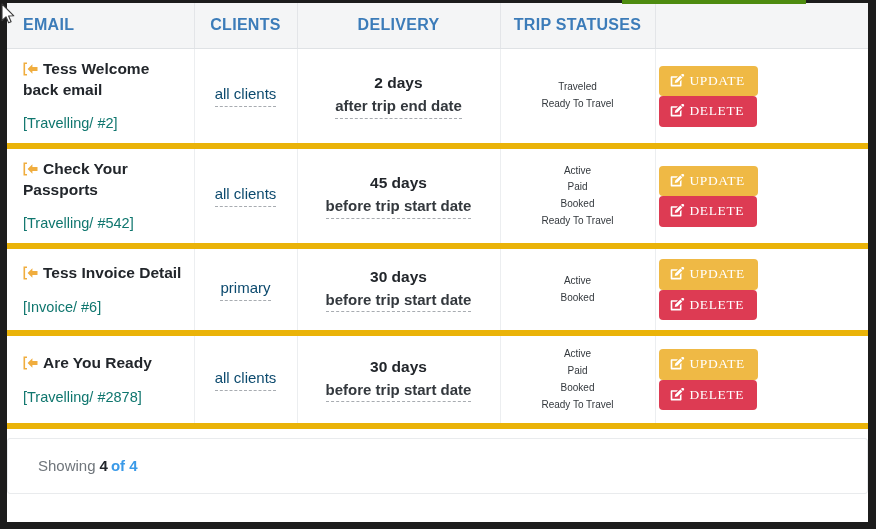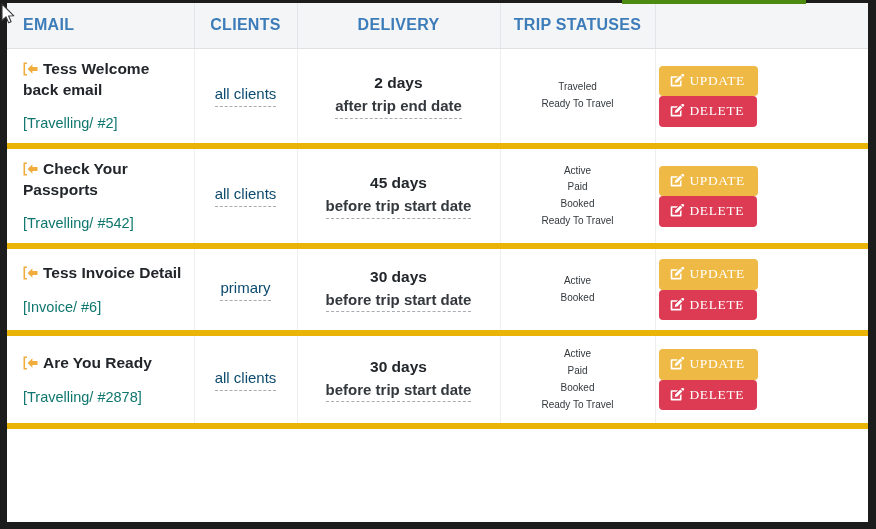--- a/index.html
+++ b/index.html
@@ -434,20 +434,23 @@
                   <path d="M10.3 1.5 l2.0 2.0 -5.0 5.0 -2.6 0.6 0.6-2.6 z" fill="#ffffff"></path>
                 </svg>
               </span><span>DELETE</span>
             </button>
           </td>
         </tr>
 
       </tbody>
     </table>
 
+    <div class="footer">
+      <span>Showing</span><span class="num-shown">4</span><span class="of-total">of 4</span>
+    </div>
   </div>
 
   <div class="frame-left"></div>
   <div class="frame-right"></div>
   <div class="frame-bottom"></div>
   <div class="frame-top-left"></div>
   <div class="frame-top-right"></div>
   <div class="green-bar"></div>
 
   <div class="cursor">

